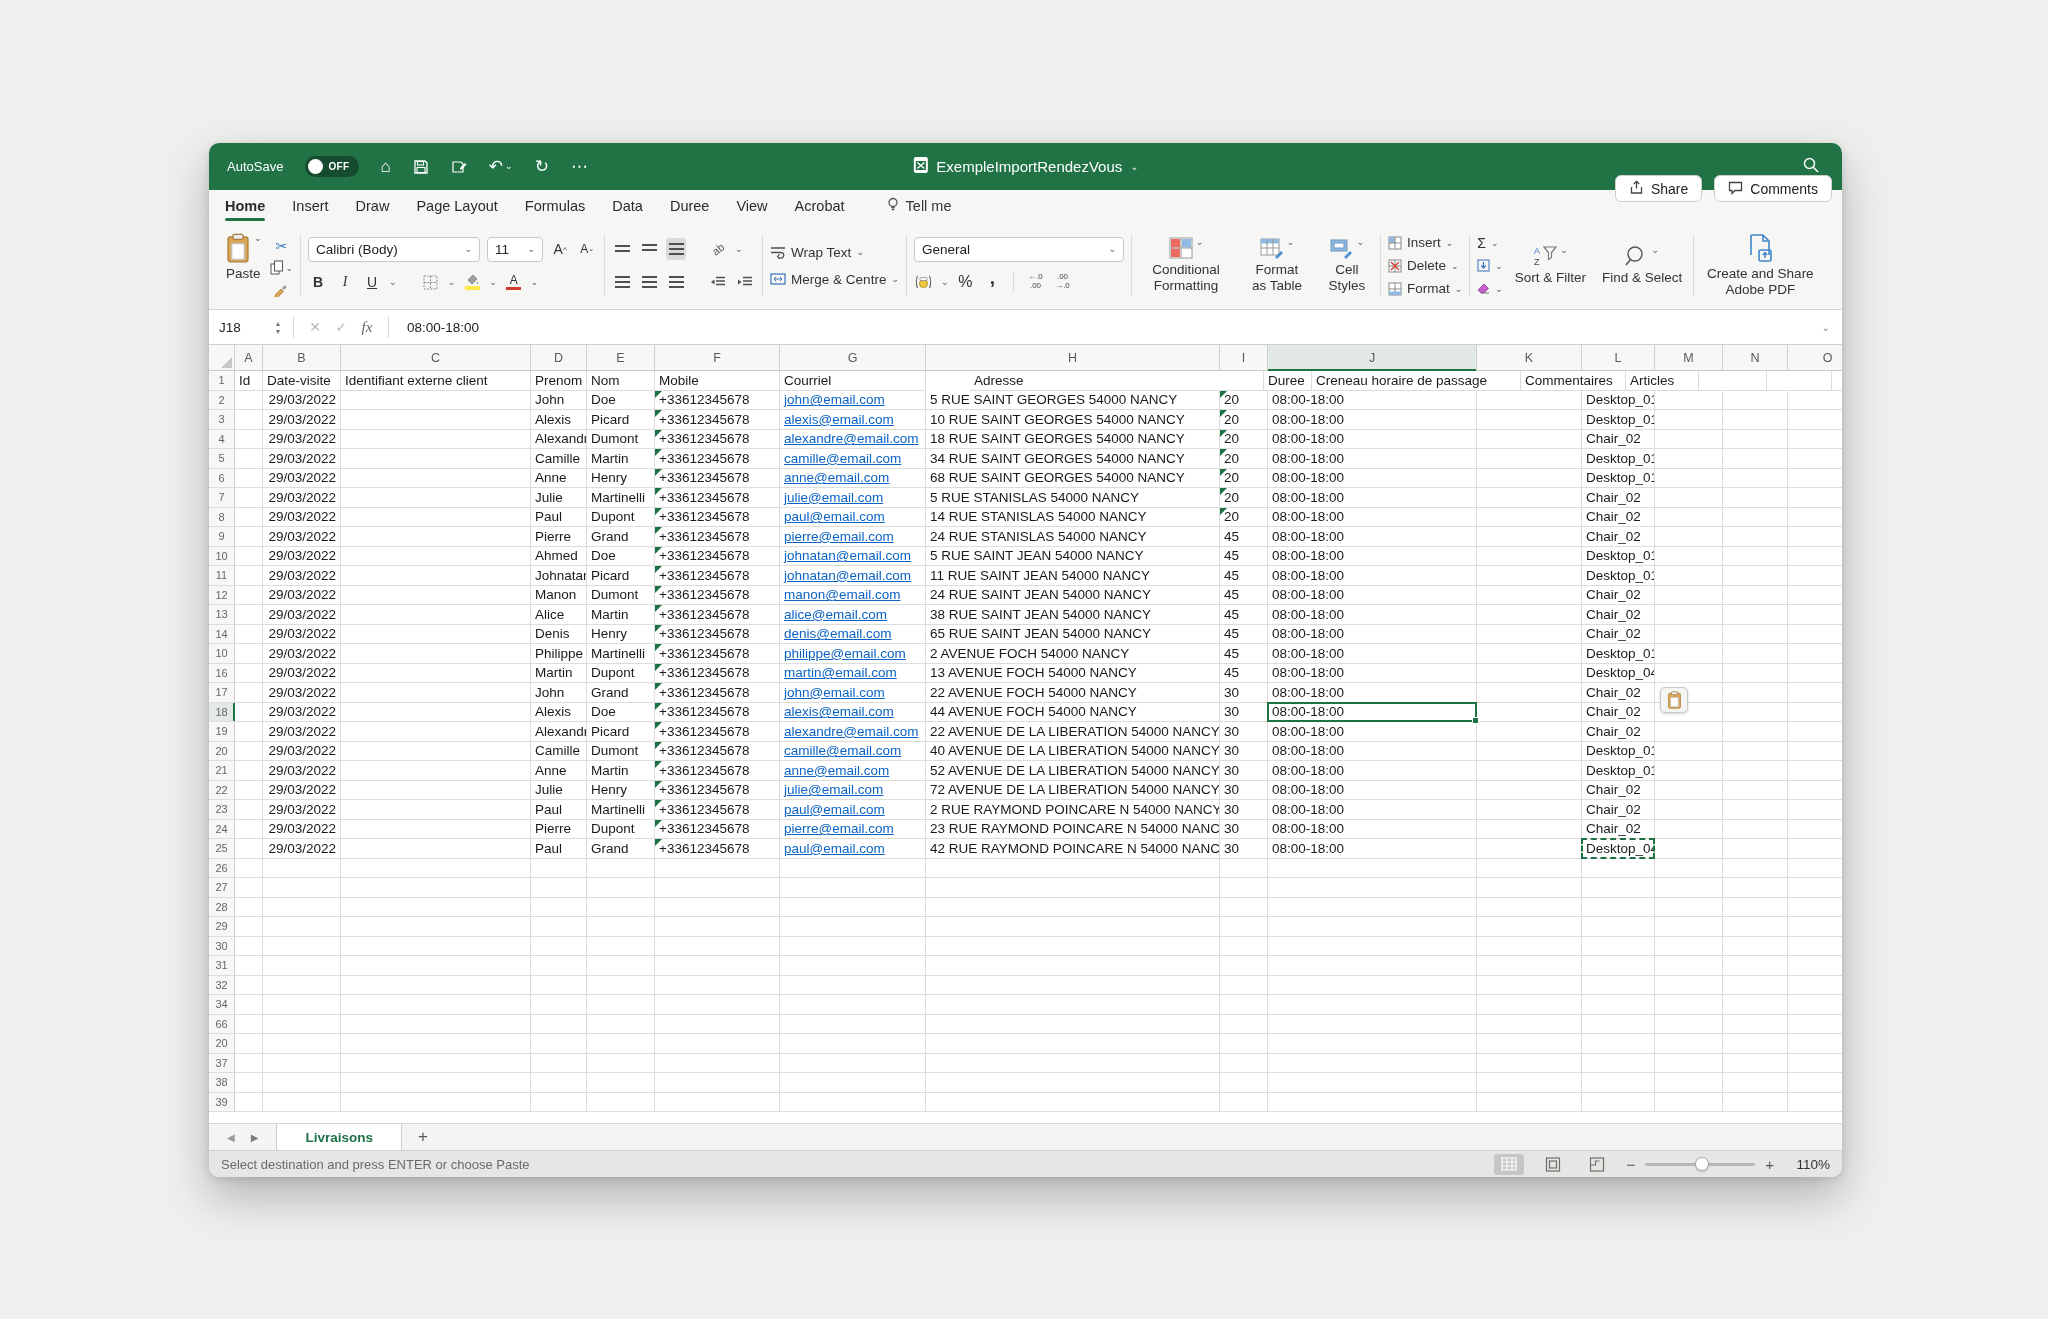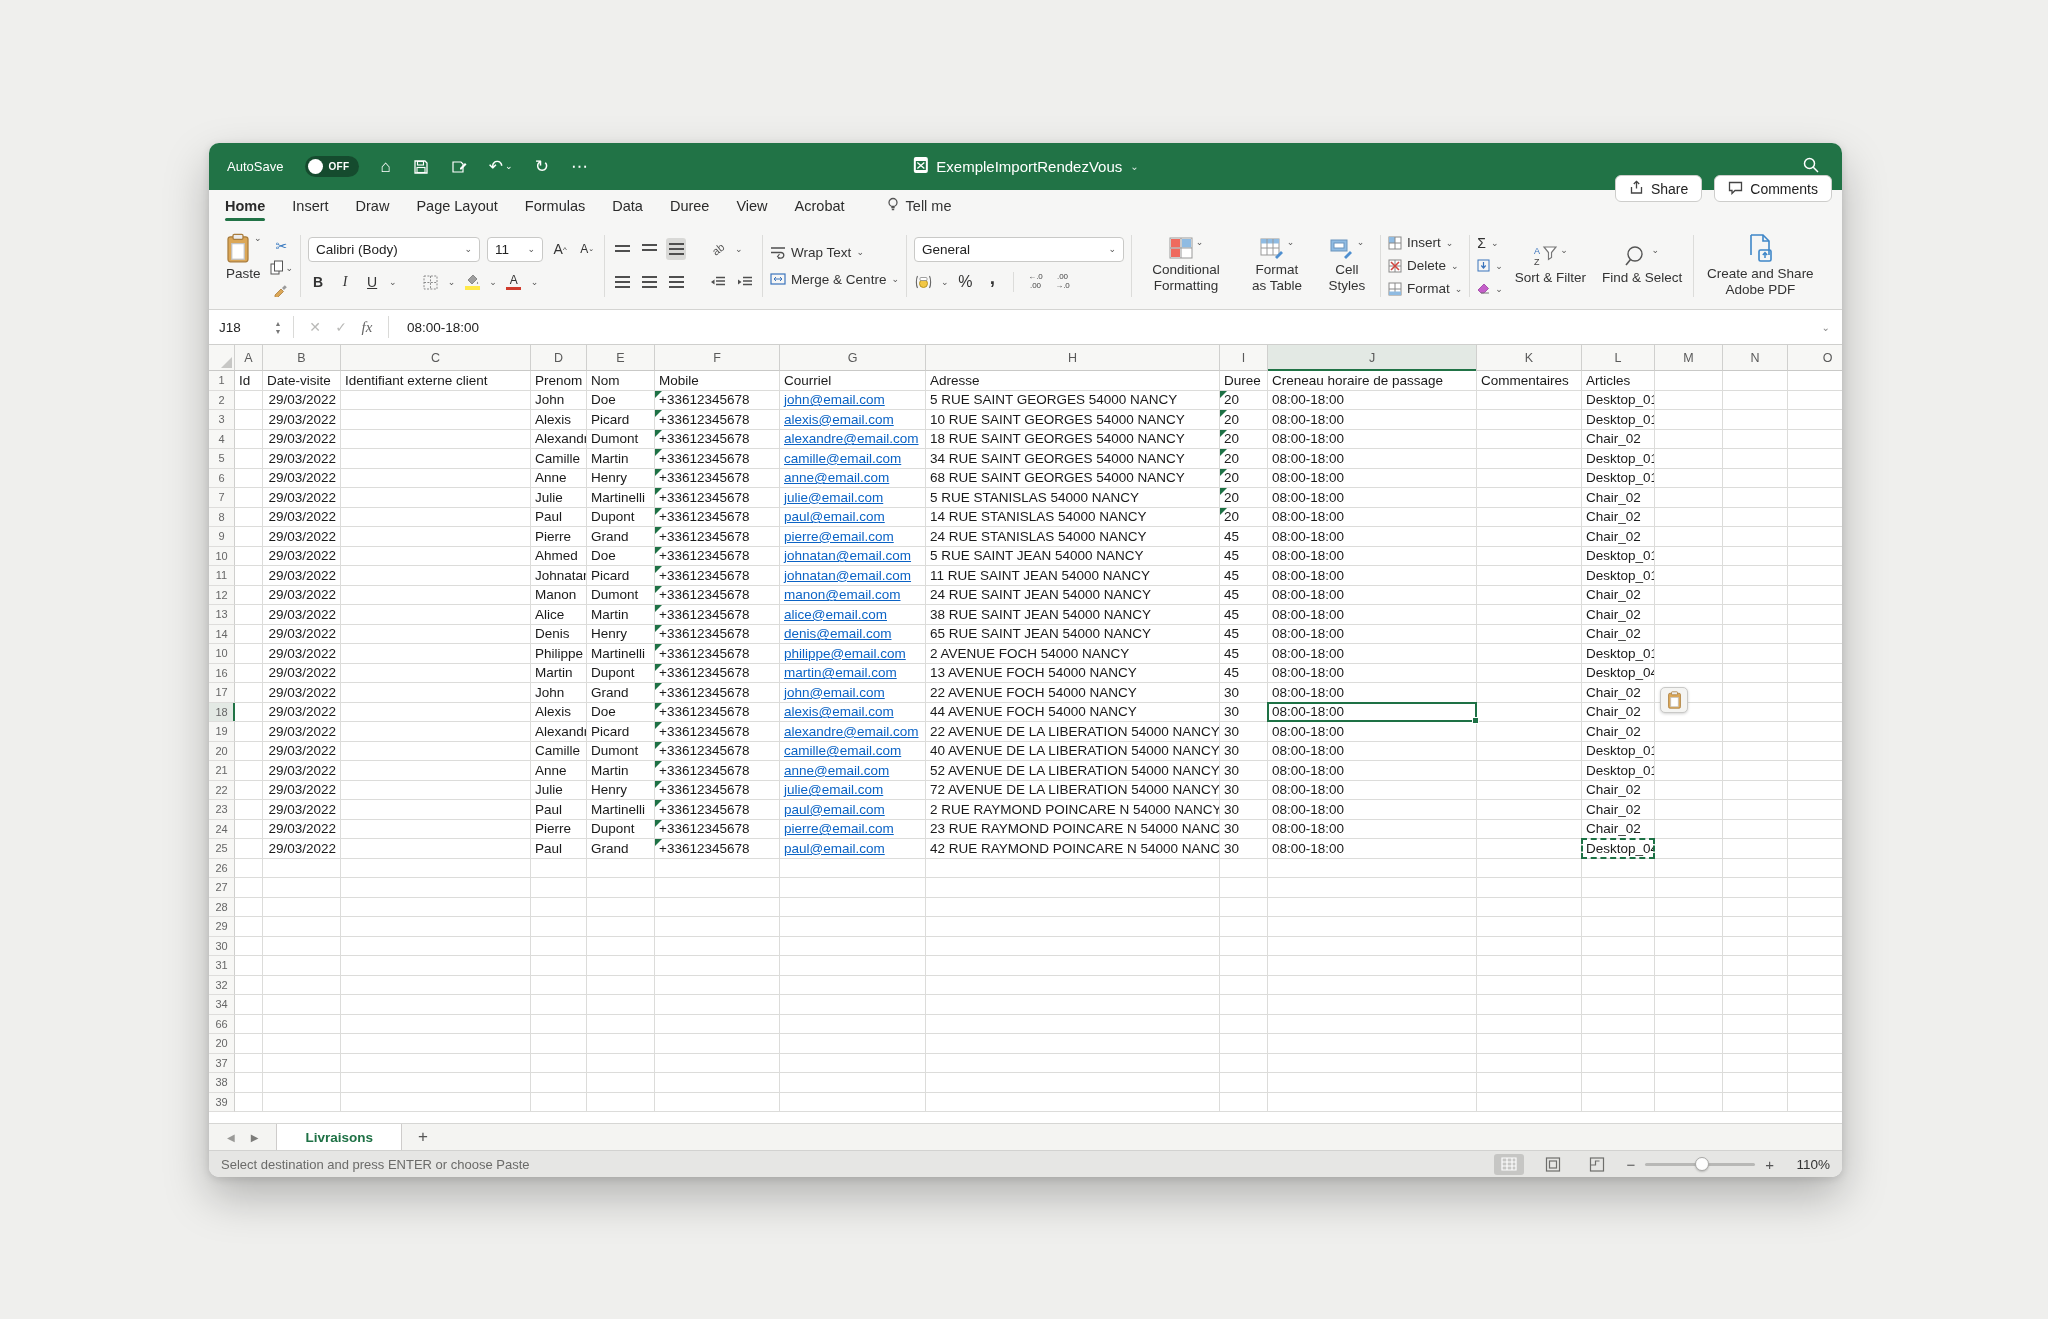--- a/index.html
+++ b/index.html
@@ -595,21 +595,21 @@
           </div>
           <div class="g-cell" style="width: 68px;">
             <span>Nom</span>
           </div>
           <div class="g-cell" style="width: 125px;">
             <span>Mobile</span>
           </div>
           <div class="g-cell" style="width: 146px;">
             <span>Courriel</span>
           </div>
-          <div class="g-cell" style="width: 294px;">
+          <div class="g-cell" style="width: 294px; margin-left: 44px;">
             <span>Adresse</span>
           </div>
           <div class="g-cell" style="width: 48px;">
             <span>Duree</span>
           </div>
           <div class="g-cell" style="width: 209px;">
             <span>Creneau horaire de passage</span>
           </div>
           <div class="g-cell" style="width: 105px;">
             <span>Commentaires</span>

